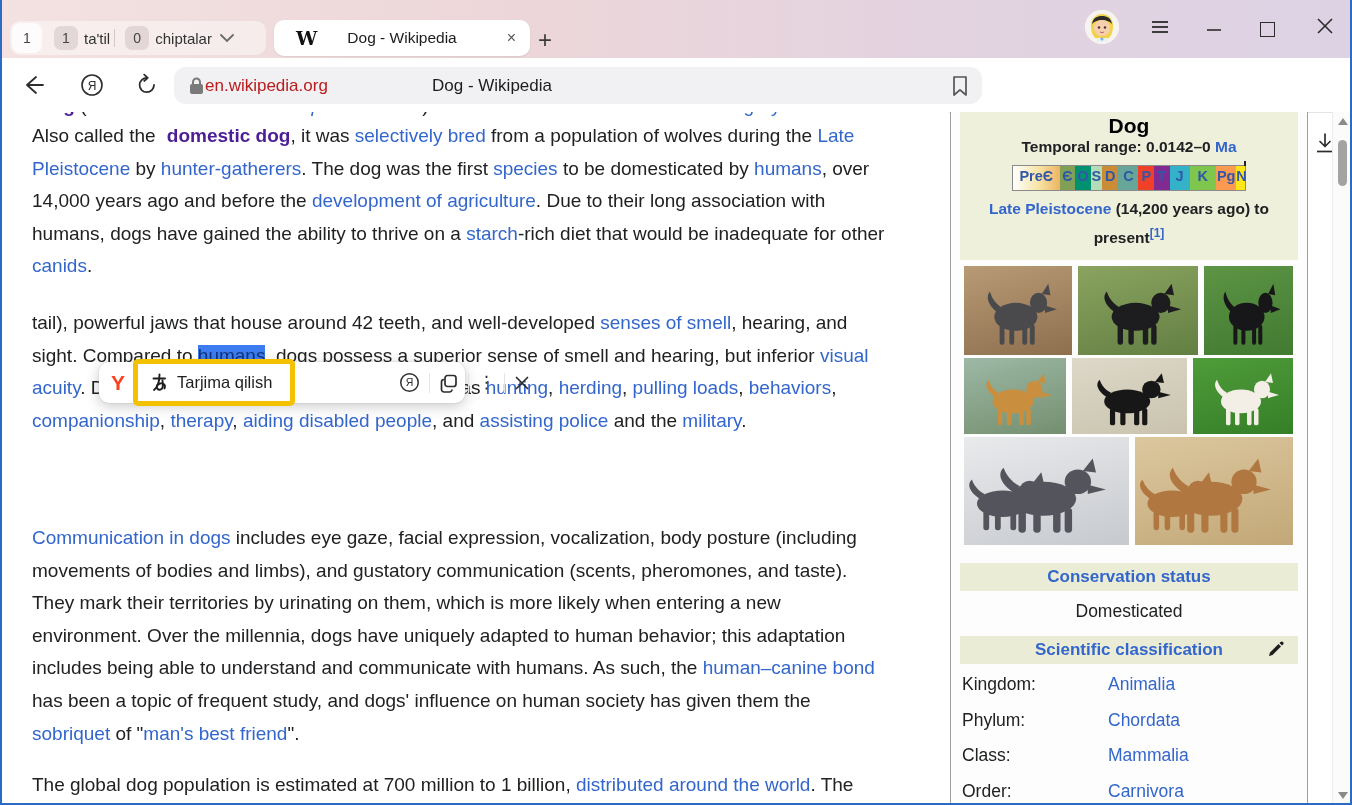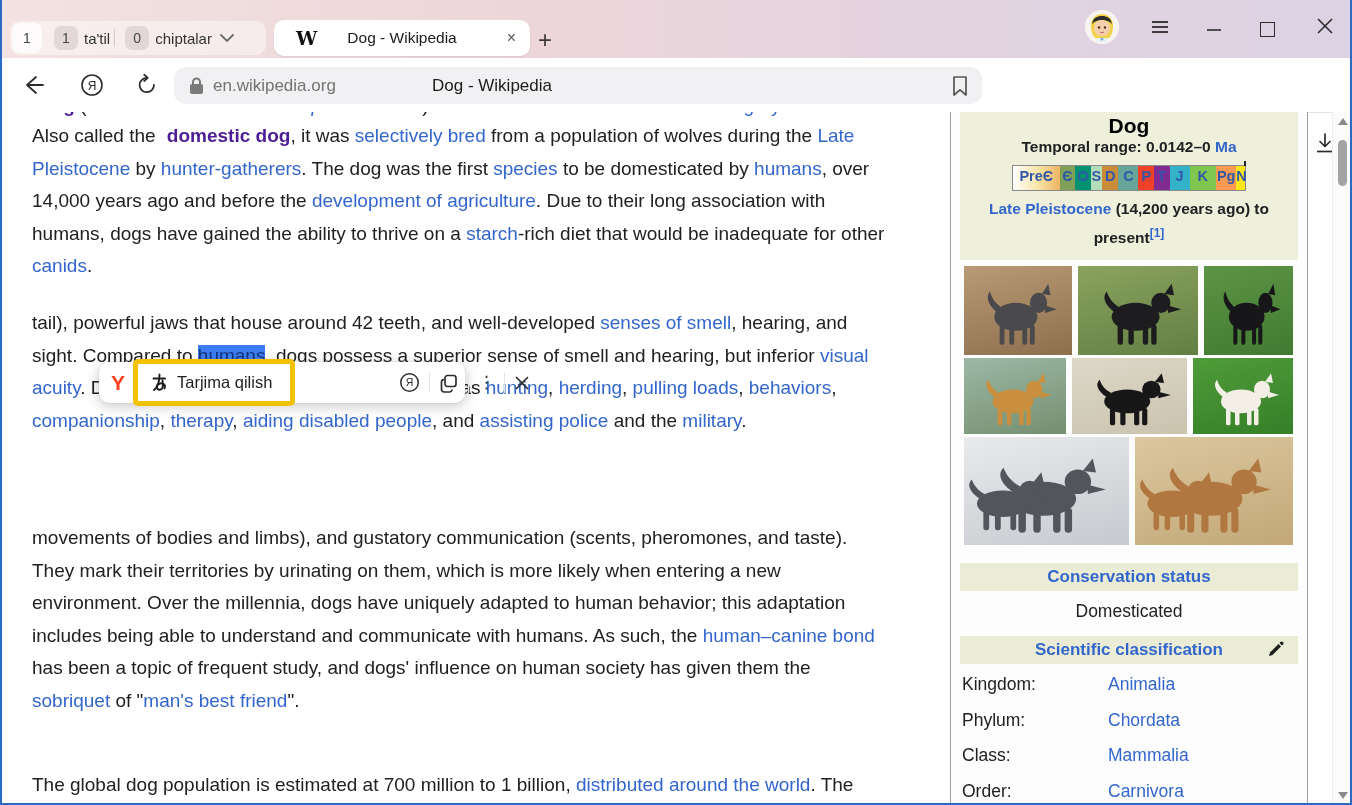--- a/index.html
+++ b/index.html
@@ -31,21 +31,21 @@
   .burger{left:1147px;top:16px;font-size:20px;letter-spacing:0;}
   .minim{left:1203px;top:12px;font-size:18px;}
   .maxim{left:1258px;top:22px;width:13px;height:13px;border:1.6px solid #2c2c2c;}
   .wclose{left:1313px;top:14px;font-size:19px;}
   
   .toolbar{position:absolute;left:0;top:58px;width:100%;height:54px;background:#fff;border-bottom:1px solid #e4e4e4;}
   .navic{position:absolute;top:0;height:54px;display:flex;align-items:center;color:#2d2d2d;}
   .addr{position:absolute;left:172px;top:9px;width:808px;height:37px;border-radius:12px;background:#f1f1f3;
     display:flex;align-items:center;}
   .lock{margin-left:14px;}
-  .domain{font-size:17px;color:#737373;margin-left:8px;}
+  .domain{font-size:17px;color:#b91c1c;margin-left:0;}
   .ptitle{font-size:17px;color:#1c1c1c;position:absolute;left:258px;}
   .bmark{position:absolute;right:12px;top:8px;}
   .hlbox{position:absolute;border:5px solid #f3c100;background:#fff;box-sizing:border-box;border-radius:5px;}
   .hl-toolbar{left:982px;top:61px;width:198px;height:50px;display:flex;align-items:center;}
   .tr-a{margin-left:10px;}
   .tr-label{font-size:16.5px;color:#1e1e1e;margin-left:8px;}
   .tr-div{width:1px;height:22px;background:#e0e0e0;margin:0 10px 0 12px;}
   .vdots{color:#444;font-size:17px;letter-spacing:0;line-height:5px;}
   .extic{position:absolute;top:72px;}
   
@@ -240,20 +240,21 @@
         <div class="aline"><span>humans, dogs have gained the ability to thrive on a </span><span class="sl">starch</span><span>-rich diet that would be inadequate for other</span></div>
         <div class="aline"><span class="sl">canids</span><span>.</span></div>
       </div>
       <div class="para" style="top: 195px;">
         <div class="aline"><span>tail), powerful jaws that house around 42 teeth, and well-developed </span><span class="sl">senses of smell</span><span>, hearing, and</span></div>
         <div class="aline"><span>sight. Compared to </span><span class="ssel sl">humans</span><span>, dogs possess a superior sense of smell and hearing, but inferior </span><span class="sl">visual</span></div>
         <div class="aline"><span class="sl">acuity</span><span>. Dogs perform many roles for humans, such as </span><span class="sl">hunting</span><span>, </span><span class="sl">herding</span><span>, </span><span class="sl">pulling loads</span><span>, </span><span class="sl">behaviors</span><span>,</span></div>
         <div class="aline"><span class="sl">companionship</span><span>, </span><span class="sl">therapy</span><span>, </span><span class="sl">aiding disabled people</span><span>, and </span><span class="sl">assisting police</span><span> and the </span><span class="sl">military</span><span>.</span></div>
       </div>
       <div class="para" style="top: 410px;">
+        <div class="aline"><span class="sl">Communication in dogs</span><span> includes eye gaze, facial expression, vocalization, body posture (including</span></div>
         <div class="aline"><span>movements of bodies and limbs), and gustatory communication (scents, pheromones, and taste).</span></div>
         <div class="aline"><span>They mark their territories by urinating on them, which is more likely when entering a new</span></div>
         <div class="aline"><span>environment. Over the millennia, dogs have uniquely adapted to human behavior; this adaptation</span></div>
         <div class="aline"><span>includes being able to understand and communicate with humans. As such, the </span><span class="sl">human–canine bond</span></div>
         <div class="aline"><span>has been a topic of frequent study, and dogs' influence on human society has given them the</span></div>
         <div class="aline"><span class="sl">sobriquet</span><span> of "</span><span class="sl">man's best friend</span><span>".</span></div>
       </div>
       <div class="para" style="top: 657px;">
         <div class="aline"><span>The global dog population is estimated at 700 million to 1 billion, </span><span class="sl">distributed around the world</span><span>. The</span></div>
       </div>

